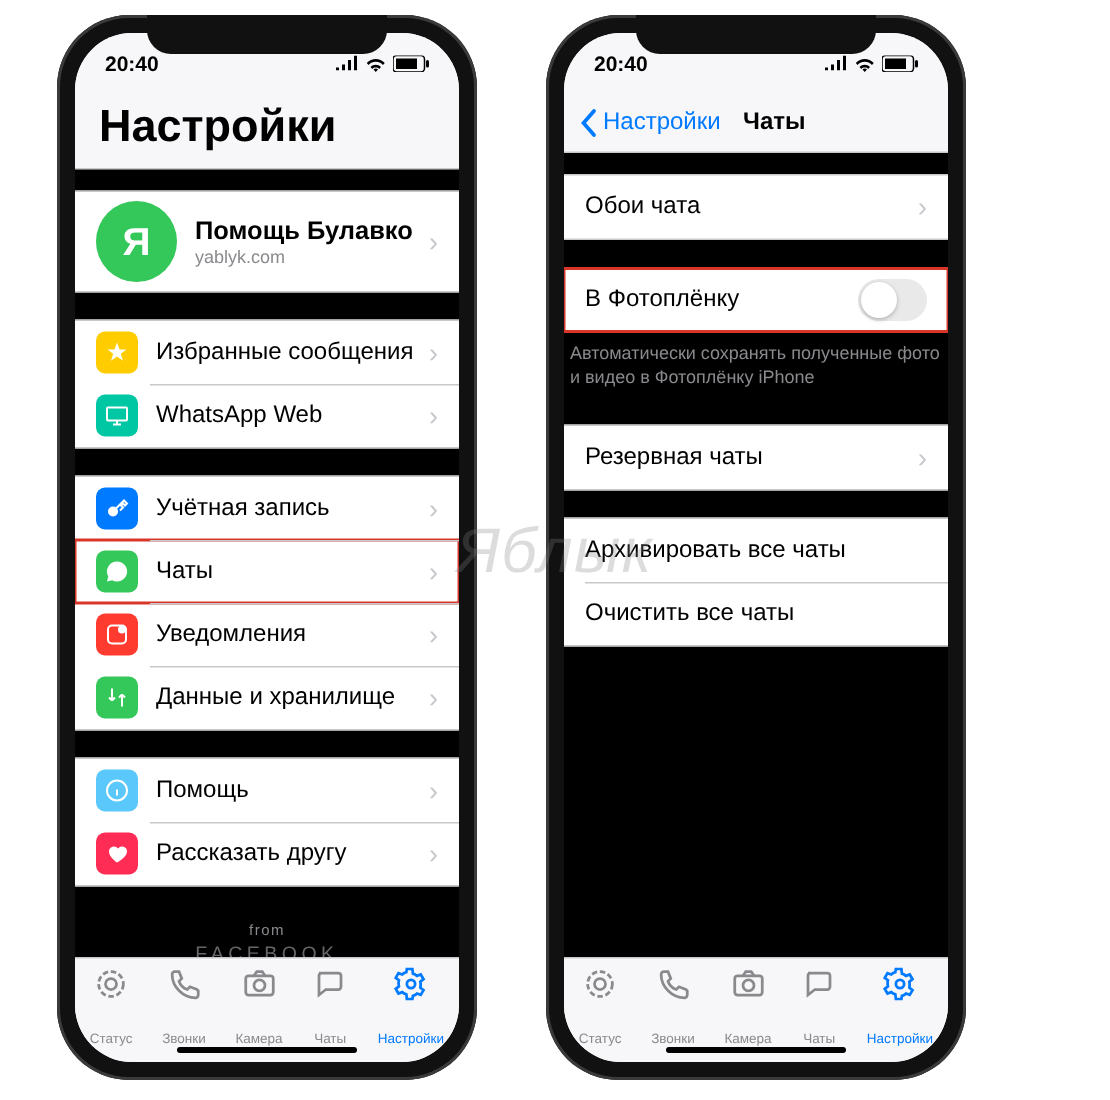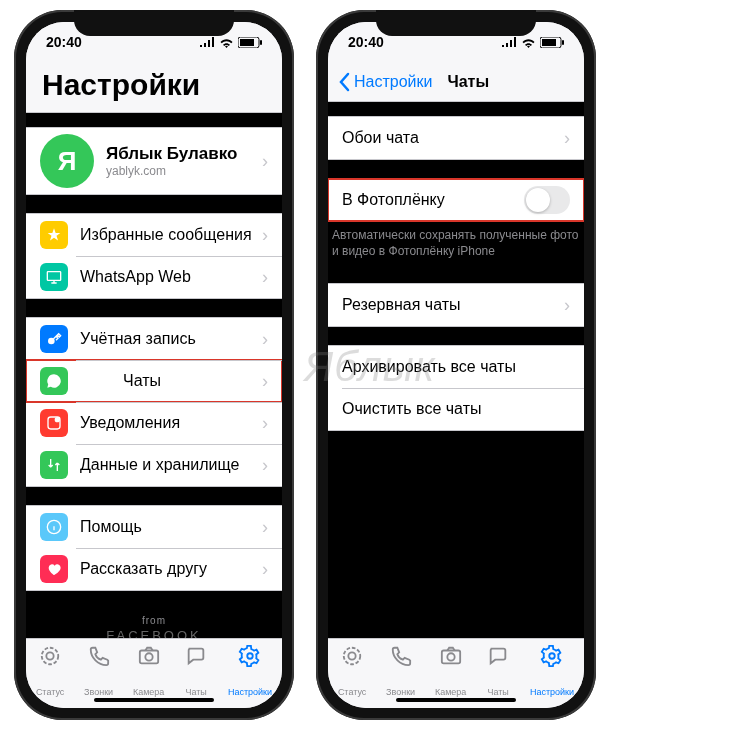--- a/index.html
+++ b/index.html
@@ -1,38 +1,38 @@
 <!DOCTYPE html>
 <html><head>
 <meta charset="utf-8">
 <style>
   * { box-sizing: border-box; margin: 0; padding: 0; font-family: -apple-system, "Helvetica Neue", Arial, sans-serif; }
   body { background: #fff; width: 740px; height: 733px; position: relative; }
   .stage { display: flex; gap: 22px; padding: 10px 14px; }
-  .phone { width: 280px; height: 710px; background: #111; border-radius: 48px; padding: 12px; position: relative; box-shadow: inset 0 0 0 2px #3a3a3a; }
+  .phone { width: 280px; height: 710px; background: #111; border-radius: 48px; padding: 12px; position: relative; box-shadow: inset 0 0 0 2px #3a3a3a; margin-left: 24px; }
   .screen { width: 100%; height: 100%; background: #efeff4; border-radius: 38px; overflow: hidden; position: relative; display: flex; flex-direction: column; }
   .notch { position: absolute; top: 0; left: 50%; transform: translateX(-50%); width: 160px; height: 26px; background: #111; border-bottom-left-radius: 16px; border-bottom-right-radius: 16px; z-index: 10; }
   .statusbar { height: 40px; display: flex; justify-content: space-between; align-items: center; padding: 0 20px; font-size: 14px; font-weight: 600; background: #f7f7f9; }
   .status-icons { display: flex; gap: 4px; align-items: center; }
   .header { background: #f7f7f9; padding: 6px 16px 10px; border-bottom: 0.5px solid #c7c7cc; }
   .header.big h1 { font-size: 30px; font-weight: 700; }
   .header.small { display: flex; align-items: center; height: 40px; padding: 0 10px; }
   .header.small .back { color: #007aff; display: flex; align-items: center; font-size: 16px; }
   .header.small .title { flex: 1; text-align: center; font-size: 16px; font-weight: 600; margin-left: -70px; }
   .content { flex: 1; overflow: hidden; background: #000000; }
   .group { margin-top: 18px; background: #fff; border-top: 0.5px solid #c7c7cc; border-bottom: 0.5px solid #c7c7cc; }
   .group:first-child { margin-top: 14px; }
   .row { display: flex; align-items: center; min-height: 42px; padding: 6px 14px; position: relative; }
   .row + .row::before { content: ""; position: absolute; top: 0; left: 50px; right: 0; height: 0.5px; background: #c7c7cc; }
   .row.noicon + .row.noicon::before { left: 14px; }
   .row .icon { width: 28px; height: 28px; border-radius: 6px; margin-right: 12px; display: flex; align-items: center; justify-content: center; color: #fff; flex-shrink: 0; }
   .row .label { flex: 1; font-size: 16px; color: #000; }
   .row .sub { font-size: 12px; color: #8a8a8e; }
   .row .chev { color: #c7c7cc; font-size: 18px; margin-left: 6px; }
-  .row.highlight { outline: 2px solid #d9362a; outline-offset: -1px; gap: 43px; }
+  .row.highlight { outline: 2px solid #d9362a; outline-offset: -1px; }
   .avatar { width: 54px; height: 54px; border-radius: 50%; background: #34c759; color: #fff; display: flex; align-items: center; justify-content: center; font-size: 26px; font-weight: 700; margin-right: 12px; }
   .profile .label { font-size: 17px; font-weight: 600; }
   .toggle { width: 46px; height: 28px; background: #e9e9ea; border-radius: 14px; position: relative; }
   .toggle::after { content: ""; position: absolute; top: 2px; left: 2px; width: 24px; height: 24px; background: #fff; border-radius: 50%; box-shadow: 0 1px 3px rgba(0,0,0,0.25); }
   .footnote { font-size: 12px; color: #8a8a8e; padding: 6px 4px; line-height: 1.3; }
   .link-blue { color: #007aff; }
   .link-red { color: #ff3b30; }
   .from { text-align: center; color: #8a8a8e; font-size: 10px; letter-spacing: 1px; margin-top: 24px; }
   .from .fb { font-size: 13px; letter-spacing: 3px; color: #666; font-weight: 500; margin-top: 2px; }
   .tabbar { height: 70px; background: #f7f7f9; border-top: 0.5px solid #c7c7cc; display: flex; justify-content: space-around; align-items: flex-start; padding-top: 6px; }
@@ -72,21 +72,21 @@
 
       <div class="header big">
         <h1>Настройки</h1>
       </div>
 
       <div class="content">
         <div class="group">
           <div class="row profile">
             <div class="avatar">Я</div>
             <div style="flex:1">
-              <div class="label">Яблык Булавко</div>
+              <div class="label">Помощь Булавко</div>
               <div class="sub">yablyk.com</div>
             </div>
             <span class="chev">›</span>
           </div>
         </div>
 
         <div class="group">
           <div class="row">
             <div class="icon ic-yellow">
               <svg width="16" height="16" viewBox="0 0 24 24" fill="#fff">

